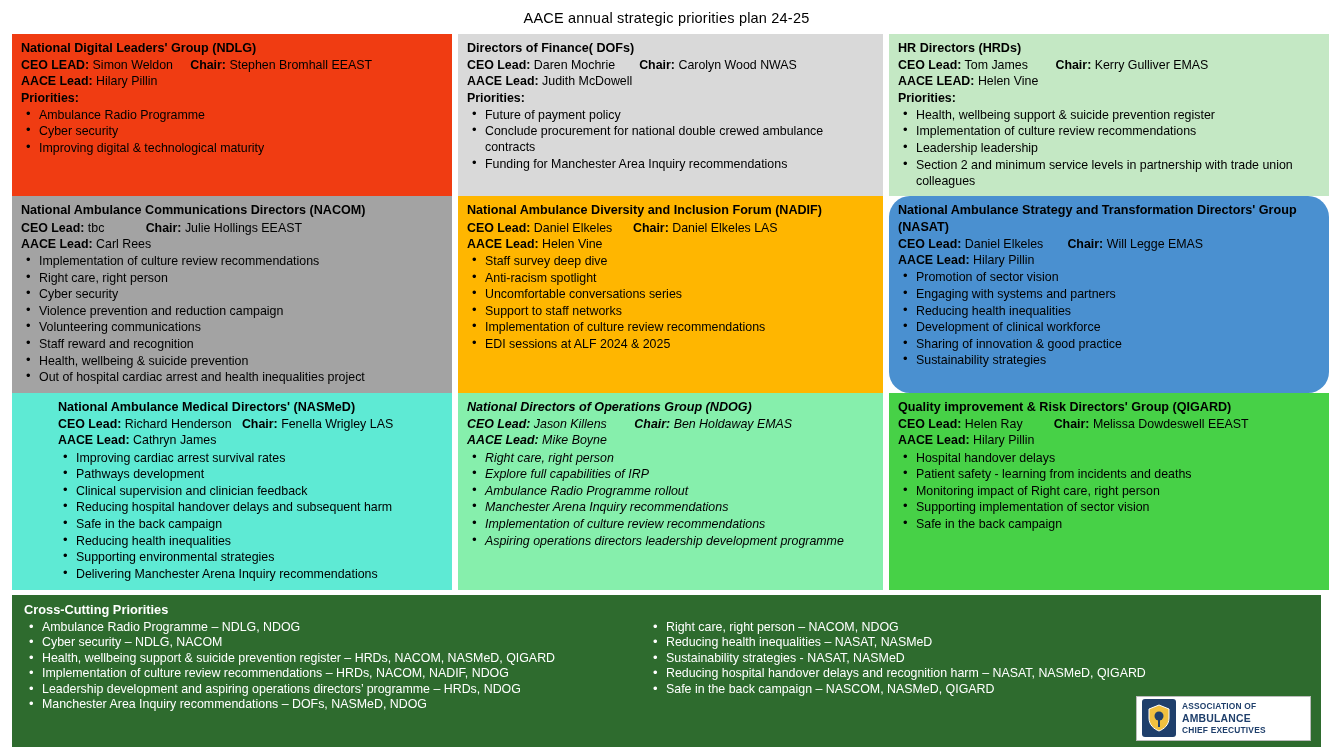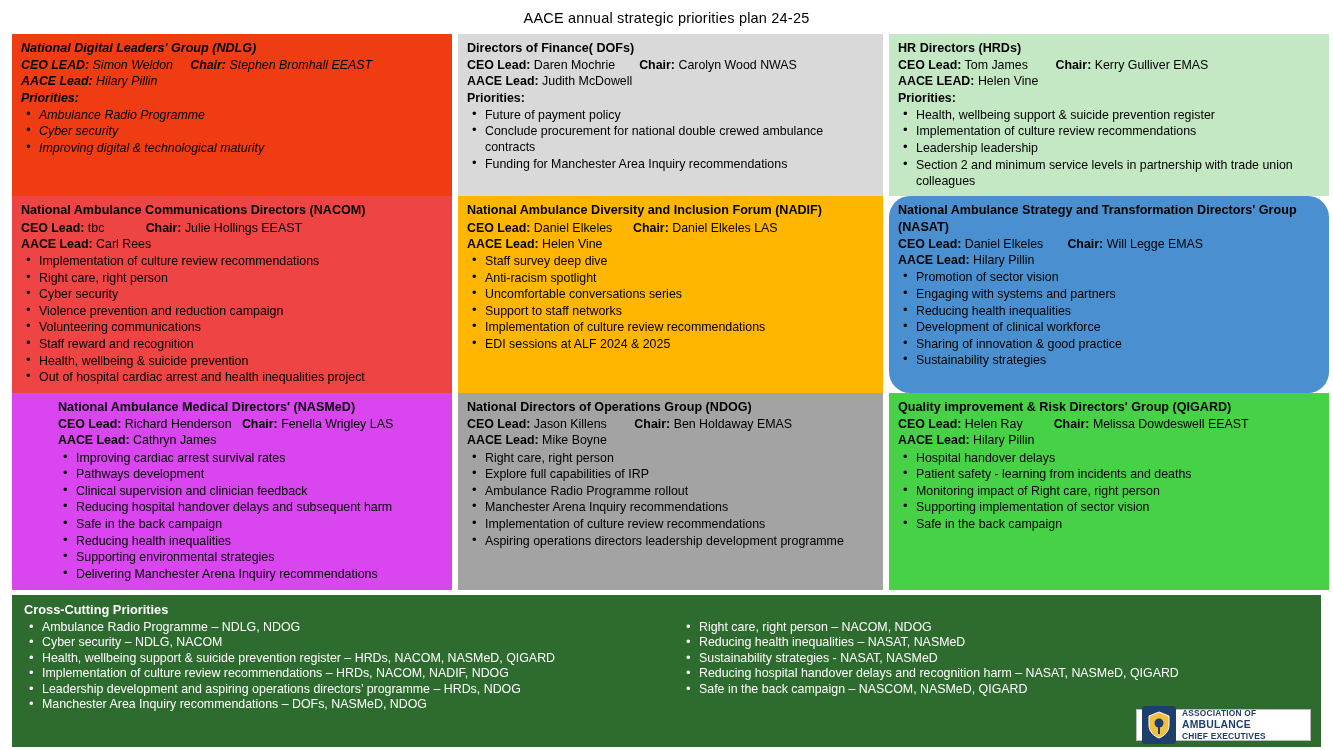--- a/index.html
+++ b/index.html
@@ -62,53 +62,53 @@
     left: 5px;
     top: -1px;
     font-size: 13px;
   }
   
   .row1 .card { min-height: 158px; }
   .row2 .card { min-height: 185px; }
   .row3 .card { min-height: 180px; }
 
   
-  .c-ndlg   { background: #f03c12; font-style: italic; }
+  .c-ndlg   { background: #f03c12; }
   .c-dofs   { background: #d9d9d9; }
   .c-hrds   { background: #c4e8c4; }
-  .c-nacom  { background: #ef4444; }
+  .c-nacom  { background: #a3a3a3; }
   .c-nadif  { background: #ffb600; }
   .c-nasat  { background: #4a90d0; border-radius: 21px; }
-  .c-nasmed { background: #d946ef; padding-left: 46px; }
-  .c-ndog   { background: #a3a3a3; }
+  .c-nasmed { background: #5eead4; padding-left: 46px; }
+  .c-ndog   { background: #86efac; font-style: italic; }
   .c-qigard { background: #47d147; }
 
   .cross {
     margin-top: 5px;
     background: #2e6b2e;
     color: #ffffff;
     padding: 7px 12px 6px 12px;
     min-height: 152px;
     position: relative;
   }
   .cross .ctitle { font-weight: bold; font-size: 12.8px; margin-bottom: 2px; }
   .cross-cols {
     display: grid;
     grid-template-columns: 620px 1fr;
-    column-gap: 37px;
+    column-gap: 4px;
   }
   .cross ul.prio li:before { color: #fff; }
   .cross ul.prio li { font-size: 12.4px; margin-bottom: 1.5px; }
 
   .logo-box {
     position: absolute;
     right: 10px;
     bottom: 6px;
     width: 175px;
-    height: 32px;
+    height: 45px;
     background: #ffffff;
     border: 1px solid #bbb;
     display: flex;
     align-items: center;
     padding: 3px 5px;
   }
   .logo-crest {
     width: 34px; height: 38px;
     background: #1f3f6b;
     border-radius: 3px;

